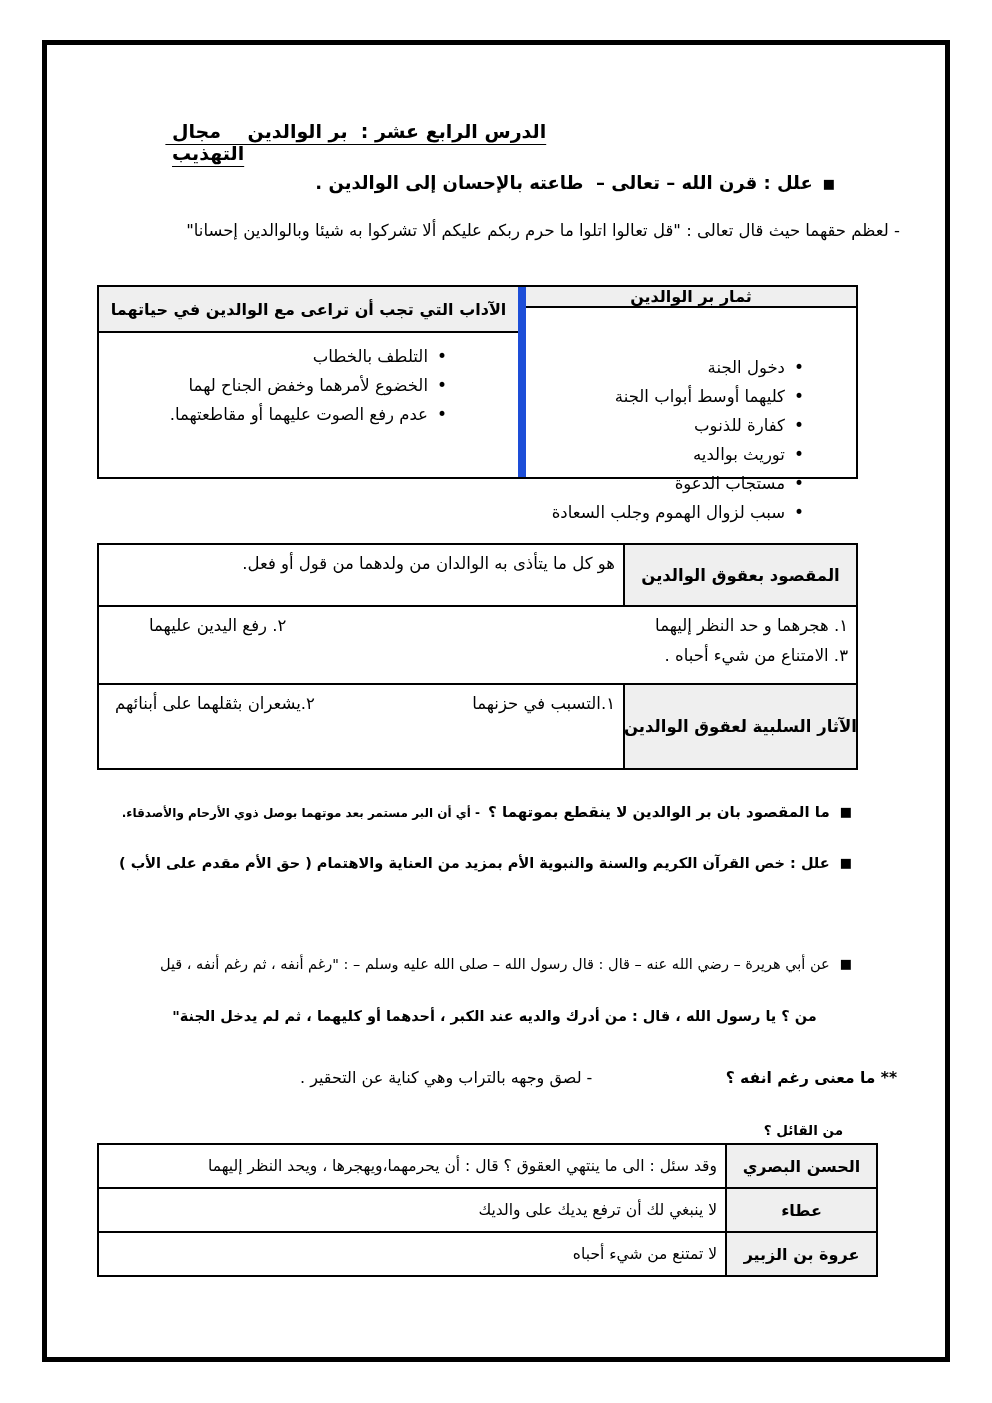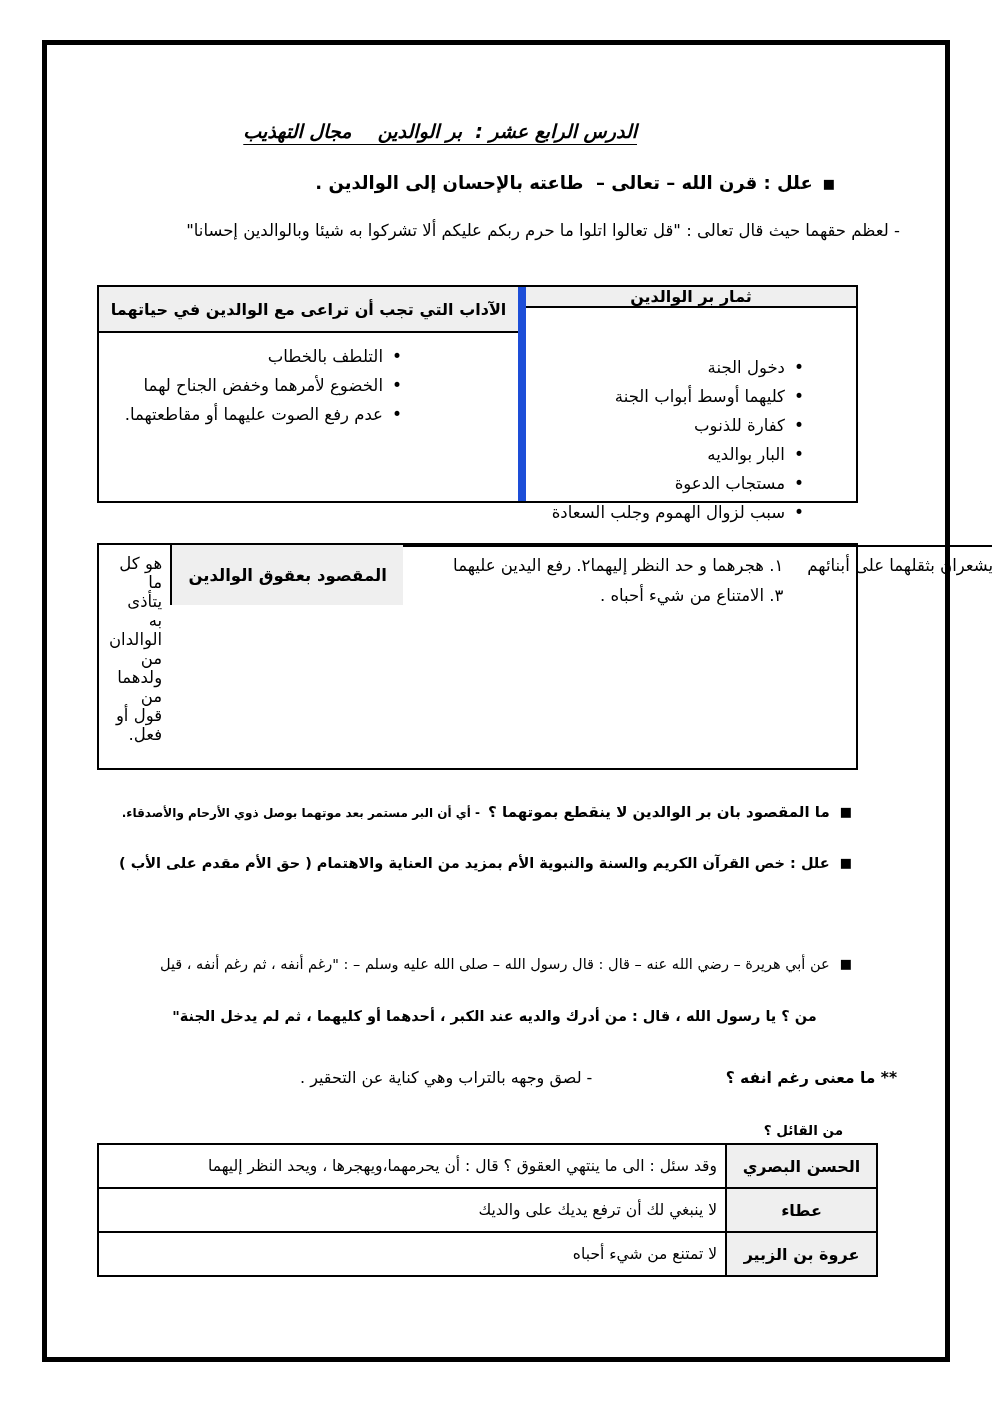--- a/index.html
+++ b/index.html
@@ -17,62 +17,61 @@
   .frame {
     position: absolute;
     left: 42px; top: 40px;
     width: 908px; height: 1322px;
     border: 5px solid #000;
   }
   .abs { position: absolute; }
   .nowrap { white-space: nowrap; }
 
   .title {
-    left: 187px; top: 120px; width: 450px;
-    text-align: right;
+    left: 172px; top: 120px; width: 450px;
+    text-align: left;
     font-weight: bold;
     font-size: 19px;
     text-decoration: underline;
     text-underline-offset: 6px;
     white-space: pre-wrap;
-    font-style: italic;
   }
 
   .bullet-line { direction: rtl; text-align: right; }
   .sq { font-size: 13px; margin-left: 10px; vertical-align: 1px; }
 
   .b1 { top: 172px; right: 157px; font-weight: bold; font-size: 18px; }
   .verse { top: 221px; right: 92px; font-size: 16.5px; }
 
   
   .t1 {
-    left: 97px; top: 285px; width: 761px; height: 218px;
+    left: 97px; top: 285px; width: 761px; height: 194px;
     border: 2px solid #000;
     display: flex; direction: ltr;
   }
   .t1-col { display: flex; flex-direction: column; }
   .t1-col-manners { width: 419px; }
   .t1-col-fruits { flex: 1; border-left: 8px solid #1d4ed8; gap: 36px; }
   .t-head {
     height: 46px; background: #efefef; border-bottom: 2px solid #000;
     display: flex; align-items: center; justify-content: center;
     font-weight: bold; direction: rtl; white-space: nowrap;
   }
   .t1 .t-head { font-size: 16px; }
   .t-body { flex: 1; direction: rtl; padding-top: 9px; }
-  .t-body.manners { padding-right: 116px; }
+  .t-body.manners { padding-right: 71px; }
   .t-body.fruits  { padding-right: 52px; }
   .li { line-height: 28px; font-size: 16.5px; text-align: right; white-space: nowrap; }
   .dot { margin-left: 9px; font-size: 17px; }
 
   
   .t2 {
     left: 97px; top: 543px; width: 761px; height: 227px;
     border: 2px solid #000;
-    display: flex; flex-direction: row; direction: ltr;
+    display: flex; flex-direction: column; direction: ltr;
   }
   .t2-row { display: flex; }
   .t2-row + .t2-row { border-top: 2px solid #000; }
   .t2-r1 { height: 60px; }
   .t2-r2 { height: 78px; }
   .t2-r3 { flex: 1; }
   .t2-content { flex: 1; direction: rtl; font-size: 16.5px; padding: 9px 8px 0 10px; }
   .t2-head {
     width: 233px; border-left: 2px solid #000; background: #efefef;
     display: flex; align-items: center; justify-content: center;
@@ -141,21 +140,21 @@
         <div class="li"><span class="dot">•</span><span>الخضوع لأمرهما وخفض الجناح لهما</span></div>
         <div class="li"><span class="dot">•</span><span>عدم رفع الصوت عليهما أو مقاطعتهما.</span></div>
       </div>
     </div>
     <div class="t1-col t1-col-fruits">
       <div class="t-head">ثمار بر الوالدين</div>
       <div class="t-body fruits">
         <div class="li"><span class="dot">•</span><span>دخول الجنة</span></div>
         <div class="li"><span class="dot">•</span><span>كليهما أوسط أبواب الجنة</span></div>
         <div class="li"><span class="dot">•</span><span>كفارة للذنوب</span></div>
-        <div class="li"><span class="dot">•</span><span>البار بوالديه</span></div>
+        <div class="li"><span class="dot">•</span><span>توريث بوالديه</span></div>
         <div class="li"><span class="dot">•</span><span>مستجاب الدعوة</span></div>
         <div class="li"><span class="dot">•</span><span>سبب لزوال الهموم وجلب السعادة</span></div>
       </div>
     </div>
   </div>
 
   <div class="abs t2">
     <div class="t2-row t2-r1">
       <div class="t2-content">هو كل ما يتأذى به الوالدان من ولدهما من قول أو فعل.</div>
       <div class="t2-head">المقصود بعقوق الوالدين</div>

